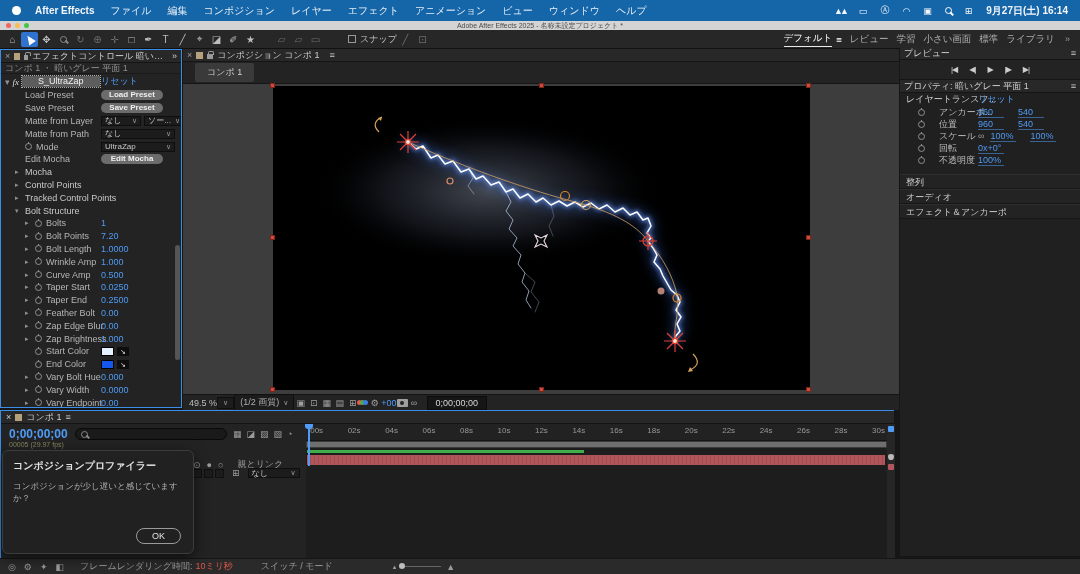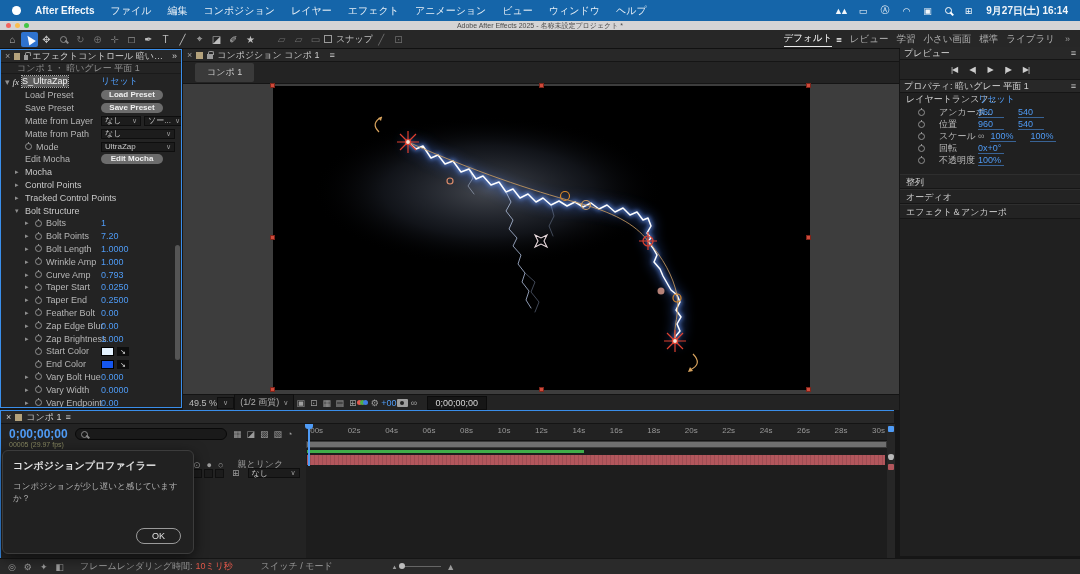--- a/index.html
+++ b/index.html
@@ -22,38 +22,38 @@
 .lights{display:flex;gap:4px;margin-left:6px}
 .lights span{width:5px;height:5px;border-radius:50%}
 .wtitle{position:absolute;left:0;right:0;text-align:center;font-size:7px;color:#4a4a4a}
 
 .toolbar{position:absolute;left:0;top:30px;width:1080px;height:19px;background:#272727;border-bottom:1px solid #111;display:flex;align-items:center;color:#bdbdbd}
 .tool{width:17px;height:15px;display:flex;align-items:center;justify-content:center;font-size:10px;border-radius:2px}
 .tool.active{background:#2f73cf;color:#fff}
 .cursor-arrow{width:0;height:0;border-left:4px solid transparent;border-right:4px solid transparent;border-bottom:9px solid #fff;transform:rotate(-35deg)}
 .tool.dim{color:#6e6e6e}
 .tb-gap{width:14px}
-.snapwrap{display:flex;align-items:center;gap:4px;margin-left:0;color:#c0c0c0}
+.snapwrap{display:flex;align-items:center;gap:4px;margin-left:24px;color:#c0c0c0}
 .snapbox{width:8px;height:8px;border:1px solid #9a9a9a}
 .workspaces{display:flex;align-items:center;gap:8px;margin-left:auto;margin-right:10px;font-size:9.5px}
 .ws{color:#b0b0b0;display:flex;gap:4px;align-items:center}
 .ws.ws-active{color:#fff}
 .ws.ws-active .wslab{border-bottom:1px solid #e8e8e8;padding-bottom:1px}
 
 .phead{height:13px;display:flex;align-items:center;gap:4px;background:#282828;border-bottom:1px solid #151515;padding:0 4px;color:#cfcfcf;font-size:9px;white-space:nowrap}
 .phead .x{color:#9a9a9a}
 .phead .sq{width:7px;height:7px;background:#b4a27c}
 .i-lock{width:6px;height:5px;background:#9a9a9a;position:relative;margin-top:2px}
 .i-lock:before{content:"";position:absolute;top:-3px;left:1px;width:4px;height:3px;border:1px solid #9a9a9a;border-bottom:none;border-radius:2px 2px 0 0}
 
 .ec{position:absolute;left:0;top:49px;width:182px;height:359px;background:#232323;border:1px solid #3a8eea;overflow:hidden}
-.ec .crumb{height:11px;line-height:11px;color:#8d8d8d;padding-left:16px;border-bottom:1px solid #1a1a1a;background:#242424;white-space:nowrap}
+.ec .crumb{height:11px;line-height:11px;color:#8d8d8d;padding-left:4px;border-bottom:1px solid #1a1a1a;background:#242424;white-space:nowrap}
 .ec .ehead{position:relative;height:15px;display:flex;align-items:center;gap:3px;padding-left:4px}
 .ec .ehead .fx{font-style:italic;font-family:"Liberation Serif",serif;color:#ddd}
-.ename{background:#5d5d5d;color:#f0f0f0;padding:0 0;height:11px;line-height:11px;outline:1px dotted #aaa}
+.ename{background:#5d5d5d;color:#f0f0f0;padding:0 16px;height:11px;line-height:11px;outline:1px dotted #aaa}
 .bluelink{color:#4f9bf5}
 .ecrows{position:relative}
 .erow{position:relative;display:flex;align-items:center;height:12.8px;padding-left:14px;white-space:nowrap}
 .erow .tw{width:10px;color:#8f8f8f;font-size:7px}
 .erow.child{padding-left:24px}
 .erow .lab{color:#b5b5b5}
 .erow.row-group .lab{color:#c9c9c9}
 .sw{flex:0 0 7px;width:7px;height:7px;border:1px solid #8f8f8f;border-radius:50%;position:relative;margin-right:4px}
 .sw:before{content:"";position:absolute;top:-2px;left:2px;width:1px;height:2px;background:#8f8f8f}
 .ctrl{position:absolute;left:100px;display:flex;align-items:center;gap:3px}
@@ -455,21 +455,21 @@
           <span class="ctrl">
             <span class="eval">1.000</span>
 
           </span>
         </div>
         <div class="erow child">
           <span class="tw">▸</span>
           <span class="sw"></span>
           <span class="lab">Curve Amp</span>
           <span class="ctrl">
-            <span class="eval">0.793</span>
+            <span class="eval">0.500</span>
 
           </span>
         </div>
         <div class="erow child">
           <span class="tw">▸</span>
           <span class="sw"></span>
           <span class="lab">Taper Start</span>
           <span class="ctrl">
             <span class="eval">0.0250</span>
 

